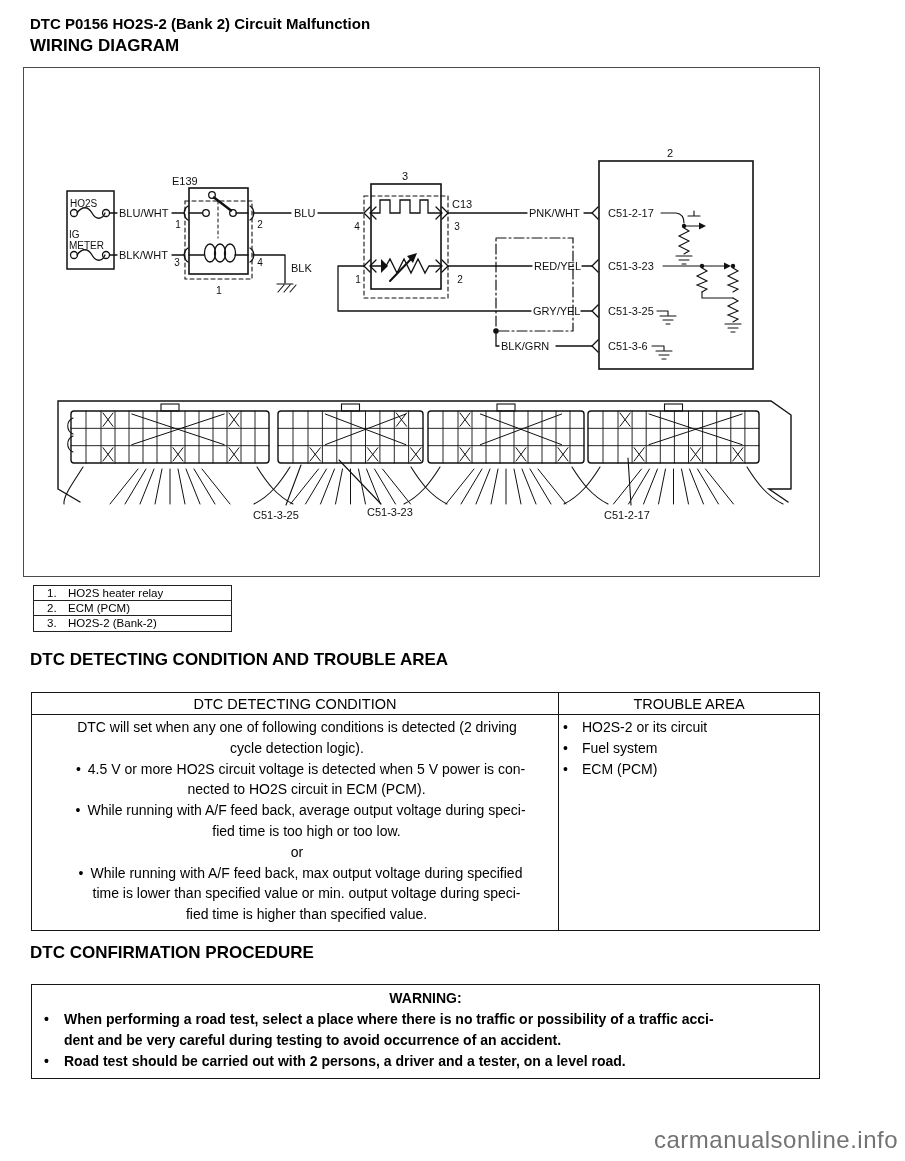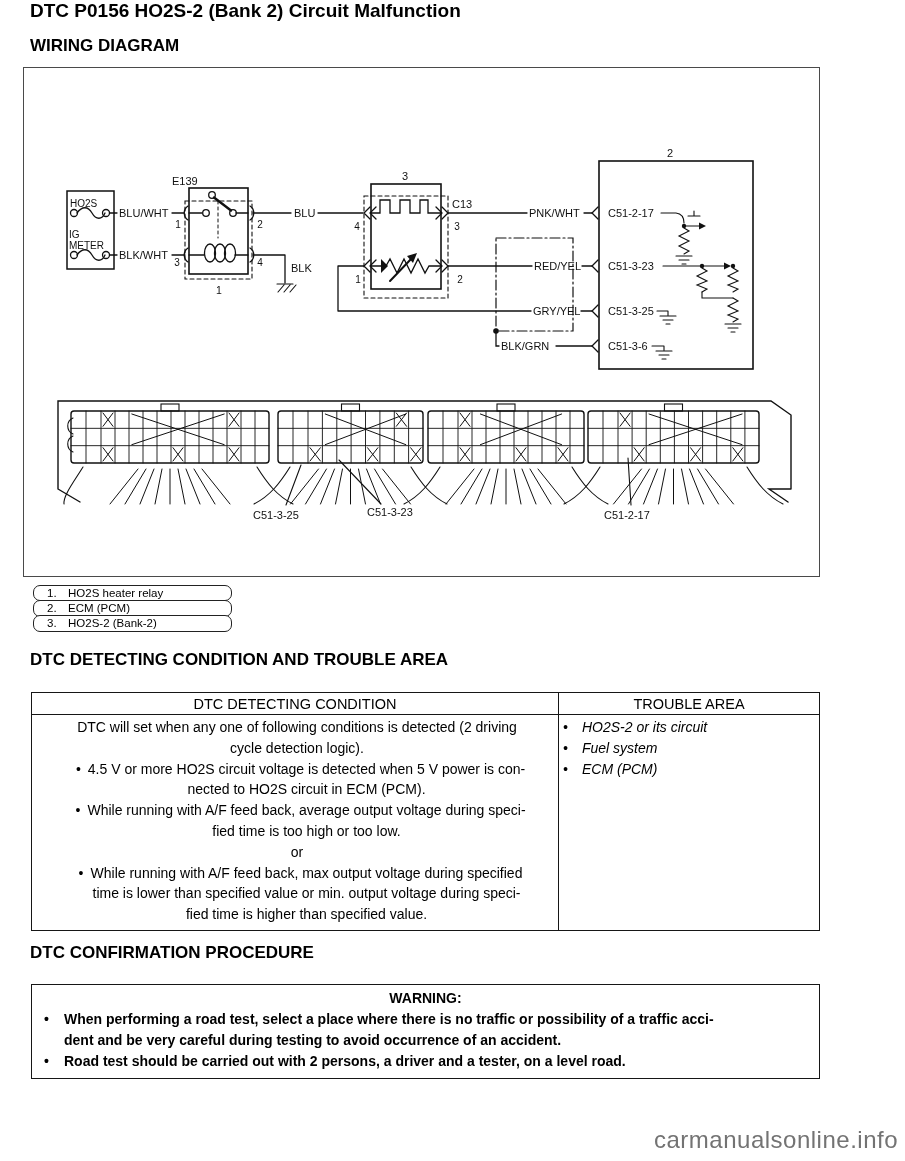--- a/index.html
+++ b/index.html
@@ -1,40 +1,40 @@
 <!DOCTYPE html>
 <html><head>
 <meta charset="utf-8">
 <style>
   html,body{margin:0;padding:0;background:#fff;}
   #page{position:relative;width:905px;height:1161px;background:#fff;overflow:hidden;
         font-family:"Liberation Sans",sans-serif;color:#000;}
-  .title{position:absolute;left:30px;top:0;font-size:19px;font-weight:bold;}
+  .title{position:absolute;left:30px;top:15px;font-size:15px;font-weight:bold;}
   .sec{position:absolute;left:30px;font-size:17px;font-weight:bold;}
   #sec-wiring{top:36px;}
   #sec-dtc{top:650px;}
   #sec-conf{top:943px;}
   #diagram-box{position:absolute;left:23px;top:67px;width:795px;height:508px;
                border:1.5px solid #4a4a4a;box-sizing:content-box;background:#fff;}
   svg text{font-family:"Liberation Sans",sans-serif;fill:#111;}
   
   #legend{position:absolute;left:33px;top:586px;width:199px;}
   #legend .ln{border:1.2px solid #222;height:14.5px;line-height:14.5px;font-size:11.5px;
               margin-top:-1.2px;white-space:nowrap;background:#fff;}
   #legend .ln .num{display:inline-block;width:21px;padding-left:9px;}
   
   #dtc-table{position:absolute;left:31px;top:692px;width:789px;border:1.5px solid #161616;box-sizing:border-box;font-size:14px;}
   #dtc-head{display:flex;border-bottom:1.5px solid #161616;height:21px;}
   #dtc-head .hc{display:flex;align-items:center;justify-content:center;font-size:14.5px;}
   #dtc-head .c1{width:527px;border-right:1.5px solid #161616;box-sizing:border-box;}
   #dtc-head .c2{flex:1;}
   #dtc-body{display:flex;}
   #dtc-body .c1{width:527px;border-right:1.5px solid #161616;box-sizing:border-box;padding:2px 0 5px 0;text-align:center;}
-  #dtc-body .c2{flex:1;padding:2px 0 5px 0;font-style:italic;}
-  .ln{line-height:20.8px;white-space:nowrap;padding-left:4px;border-radius:7px;}
+  #dtc-body .c2{flex:1;padding:2px 0 5px 0;}
+  .ln{line-height:20.8px;white-space:nowrap;padding-left:4px;}
   .ln .b{display:inline-block;width:19px;}
   .ln.ind{padding-left:23px;}
   
   #warning{position:absolute;left:31px;top:984px;width:789px;border:1.5px solid #161616;
            box-sizing:border-box;padding:3px 8px 6px 8px;font-weight:bold;font-size:14px;}
   #warning .wt{line-height:21px;text-align:center;}
   #warning .ln{line-height:21px;}
   #warning .ln .b{width:20px;}
   #warning .ln.ind{padding-left:24px;}
   

